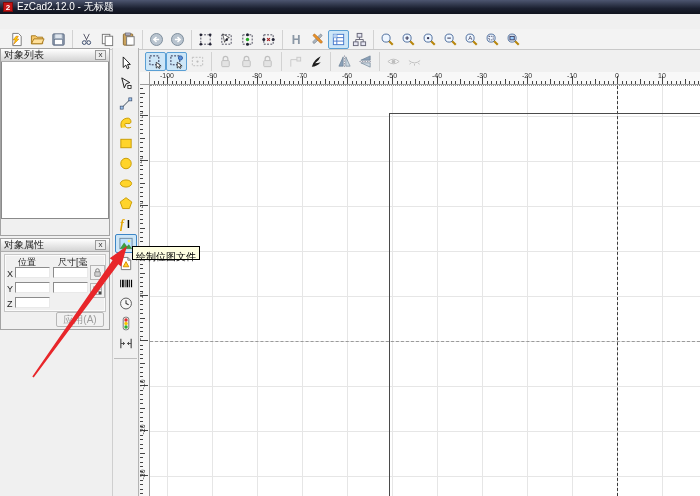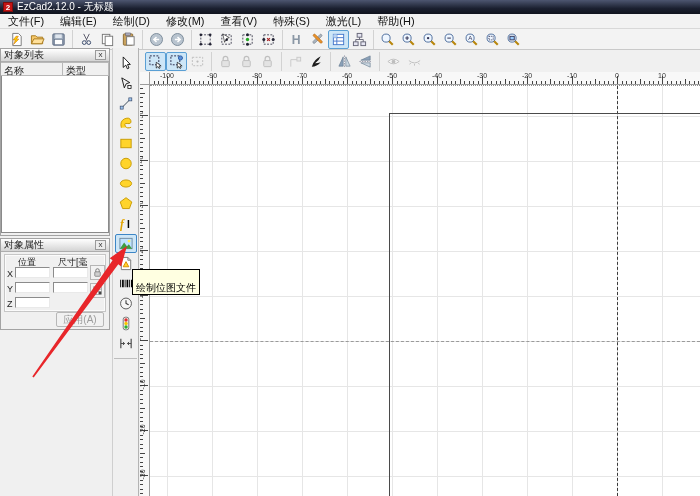--- a/index.html
+++ b/index.html
@@ -91,43 +91,33 @@
   .grid-v { position:absolute; top:0; bottom:0; width:1px; background:#e6e6e6; }
   .grid-h { position:absolute; left:0; right:0; height:1px; background:#e6e6e6; }
   #axis-v { position:absolute; top:0; bottom:0; width:0; border-left:1px dashed #3a3a3a; }
   #axis-h { position:absolute; left:0; right:0; height:0; border-top:1px dashed #9a9a9a; }
   #workarea-v { position:absolute; width:1px; background:#4a4a4a; bottom:0; }
   #workarea-h { position:absolute; height:1px; background:#4a4a4a; right:0; }
   #demo-text { position:absolute; left:4px; top:4px; font-size:10.5px; font-weight:bold; color:#111; }
 
   
   #tool-tooltip { left:132px; top:246px; height:14px; background:#ffffe1; border:1px solid #000;
-    font-size:10px; line-height:12px; padding:12px 3px; white-space:nowrap; z-index:40;margin-top:23px; }
+    font-size:10px; line-height:12px; padding:4px 3px; white-space:nowrap; z-index:40; }
   #arrow-overlay { left:0; top:0; width:700px; height:496px; pointer-events:none; z-index:50; }
 </style>
 </head>
 <body>
 
 <div id="root">
 
   <div id="titlebar" class="abs">
     <span id="app-icon">2</span>
     <span>EzCad2.12.0 - 无标题</span>
   </div>
 
-  <div id="menubar" class="abs">
-      <span class="menu-item">文件(F)</span>
-      <span class="menu-item">编辑(E)</span>
-      <span class="menu-item">绘制(D)</span>
-      <span class="menu-item">修改(M)</span>
-      <span class="menu-item">查看(V)</span>
-      <span class="menu-item">特殊(S)</span>
-      <span class="menu-item">激光(L)</span>
-      <span class="menu-item">帮助(H)</span>
-    </div>
 
   <div id="toolbar-main" class="abs">
       <div class="tb-group">
         <div class="tb-btn">
           <span>
             <svg viewBox="0 0 16 16">
               <path d="M4 1.5 H10 L13 4.5 V14.5 H4 Z" fill="#fff" stroke="#777"></path>
               <path d="M7.5 4.5 L4.5 8.5 H6.8 L4.8 13.2 L10.5 7.6 H8 L10 4.5 Z" fill="#ffd000" stroke="#c25a00" stroke-width="0.5"></path>
             </svg>
           </span>
@@ -577,24 +567,20 @@
           </svg>
         </span>
       </div>
       <div class="ts-sep"></div>
     </div>
 
   <div id="object-list-panel" class="panel">
     <div class="panel-title">
       <span>对象列表</span>
       <span class="panel-close">x</span>
-    </div>
-    <div class="list-header">
-      <span class="col col-name">名称</span>
-      <span class="col col-type">类型</span>
     </div>
     <div class="list-body"></div>
   </div>
 
   <div id="object-props-panel" class="panel">
     <div class="panel-title">
       <span>对象属性</span>
       <span class="panel-close">x</span>
     </div>
     <div id="props-body">

